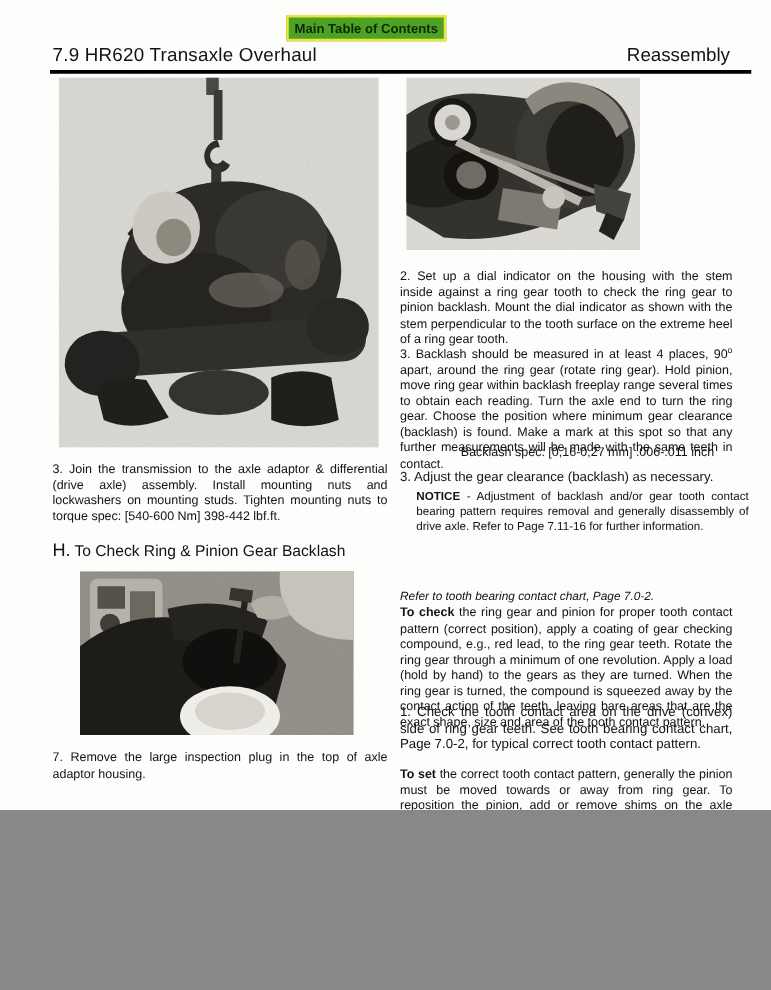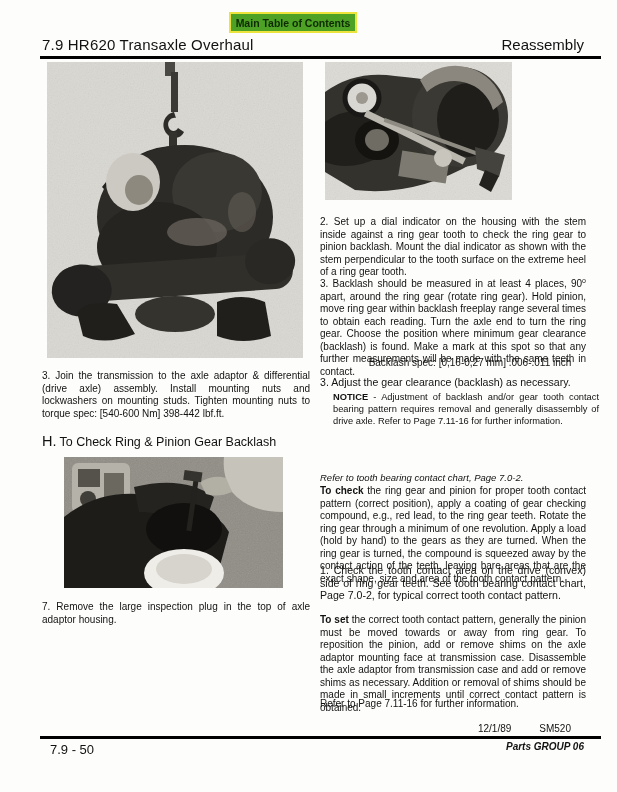--- a/index.html
+++ b/index.html
@@ -1,17 +1,17 @@
 <!DOCTYPE html>
 <html><head>
 <meta charset="utf-8">
 <style>
   html,body{margin:0;padding:0;background:#888;}
   .page{
-    position:relative;width:617px;height:792px;margin:0 auto;
+    position:relative;width:617px;height:648px;margin:0 auto;
     background:#fdfdfb;overflow:hidden;
     font-family:"Liberation Sans","DejaVu Sans",sans-serif;color:#121212;
   }
   .abs{position:absolute;}
   
   .toc-btn{
     left:229px;top:12px;width:128px;height:21px;
     background:#4da226;border:2px solid #ece43c;box-sizing:border-box;
     display:flex;align-items:center;justify-content:center;
     font-size:10.5px;font-weight:bold;color:#0e2a00;cursor:pointer;

